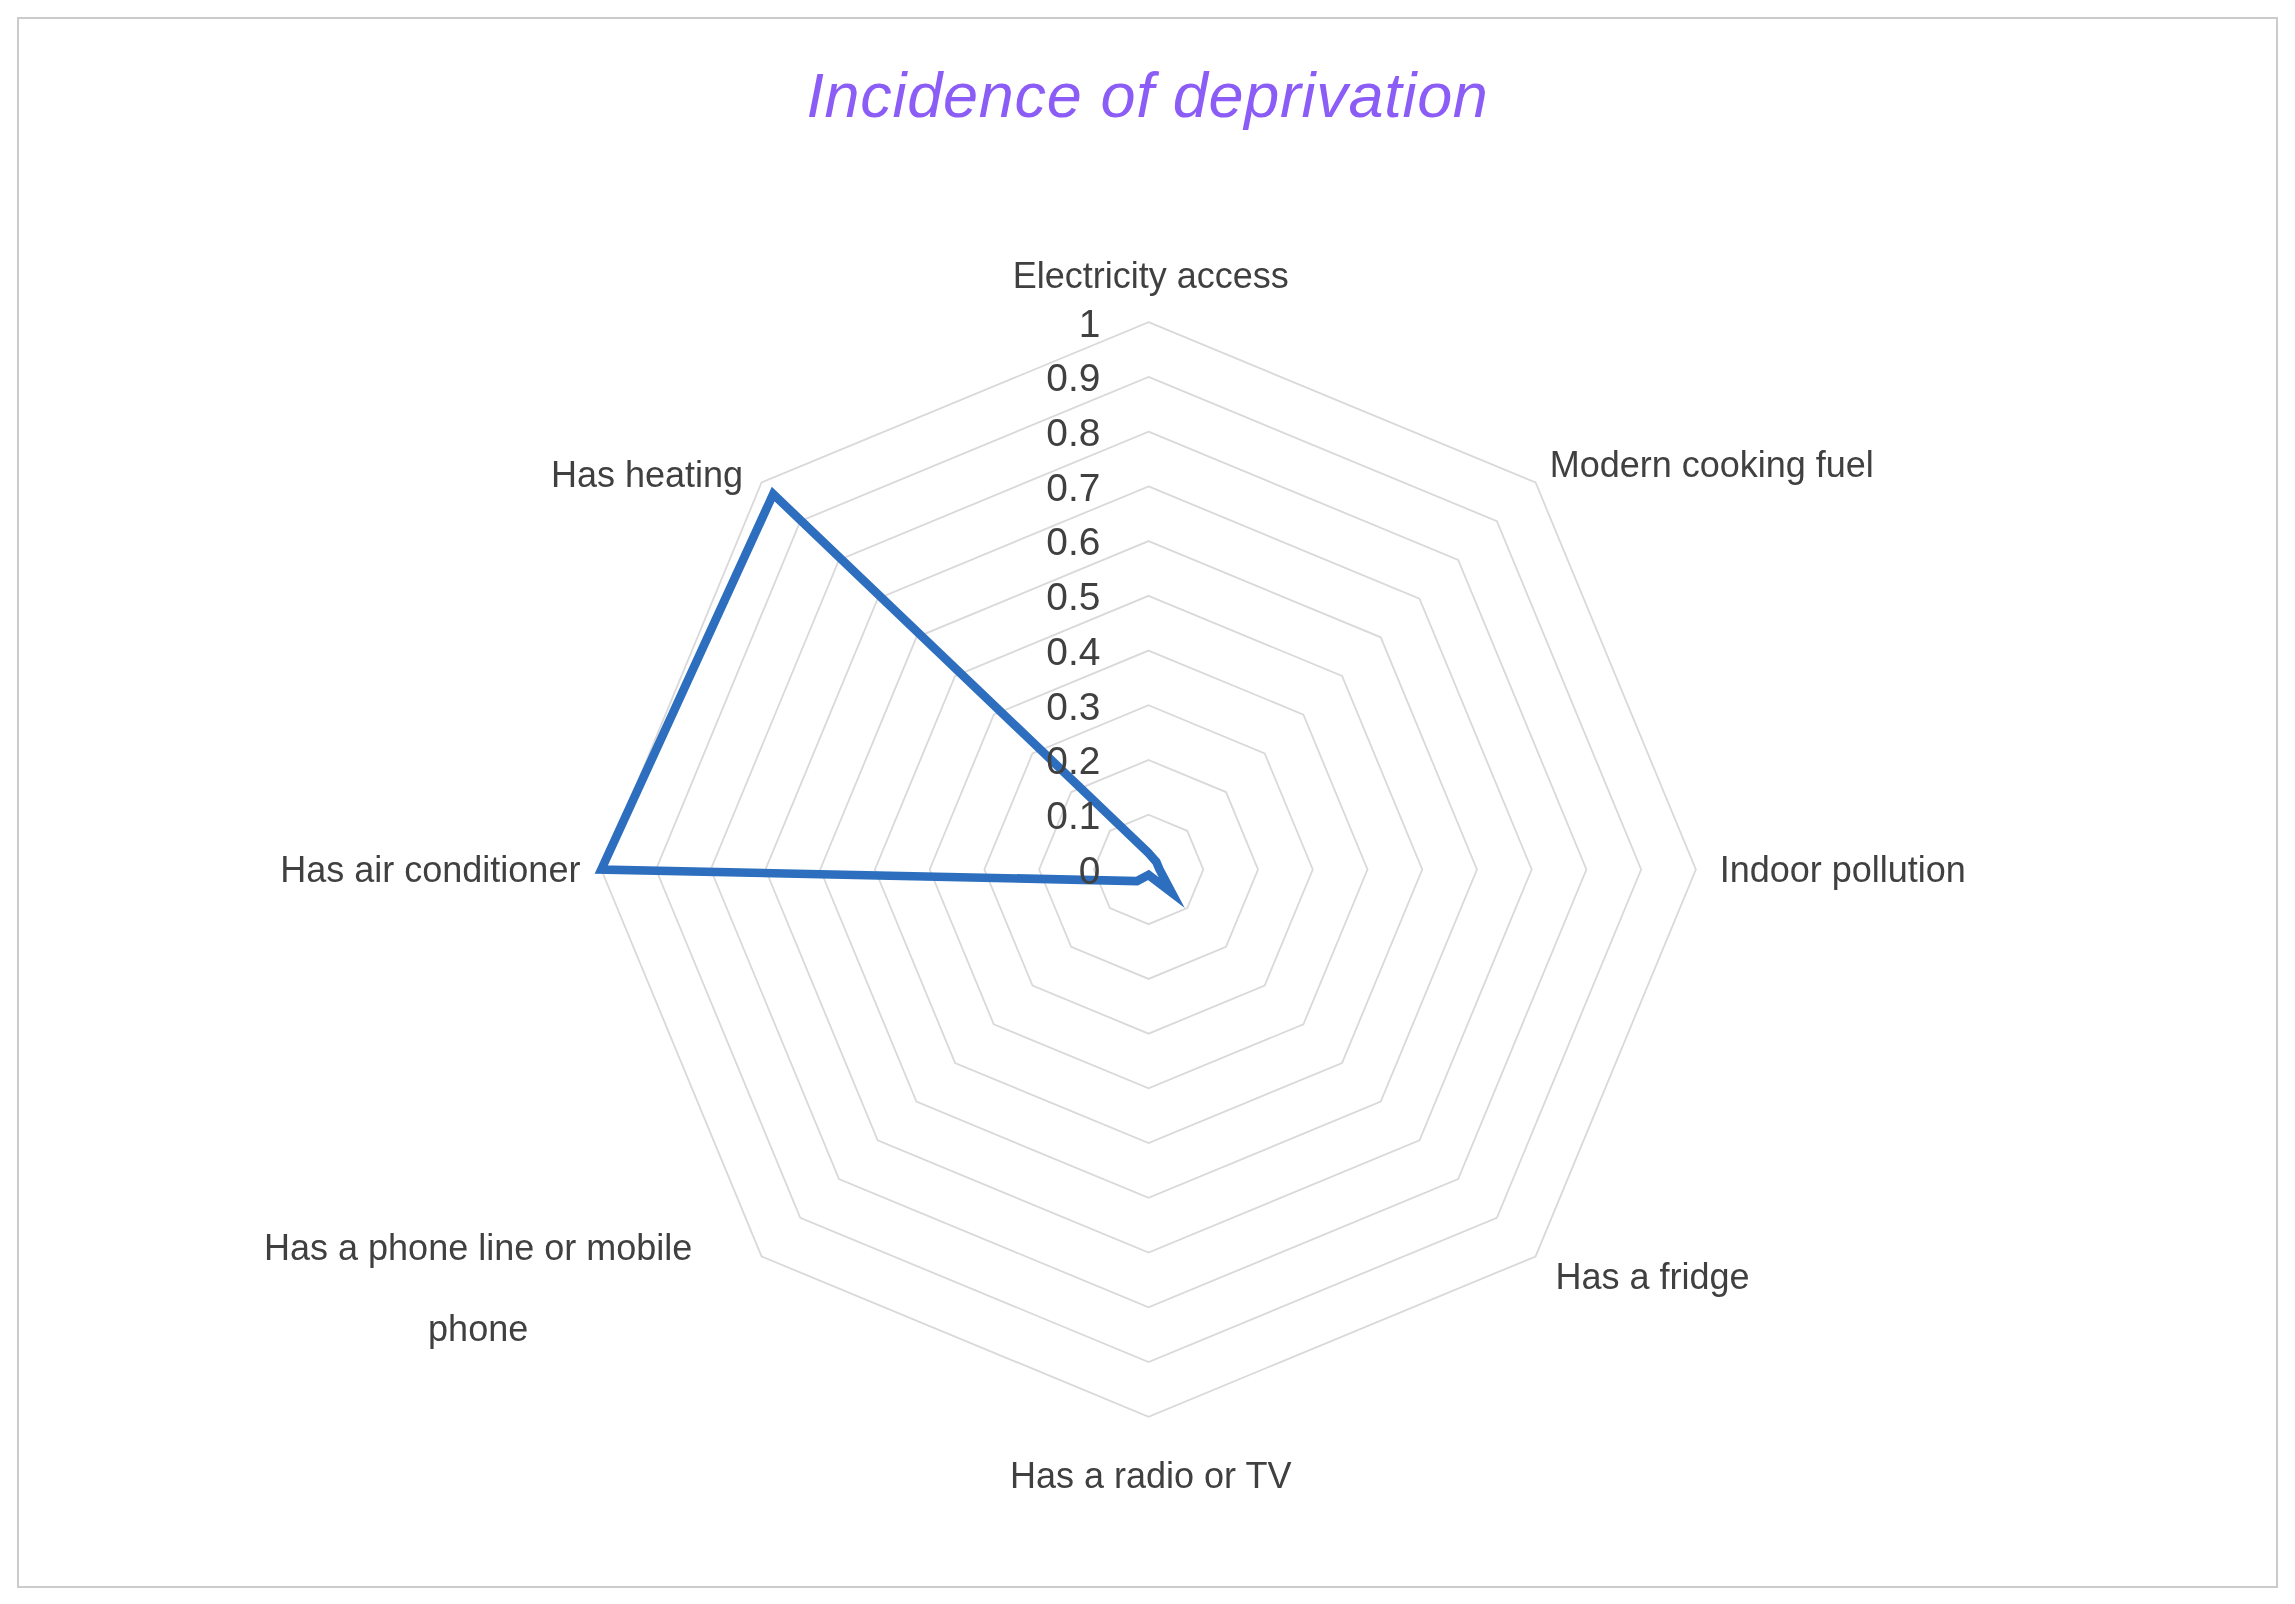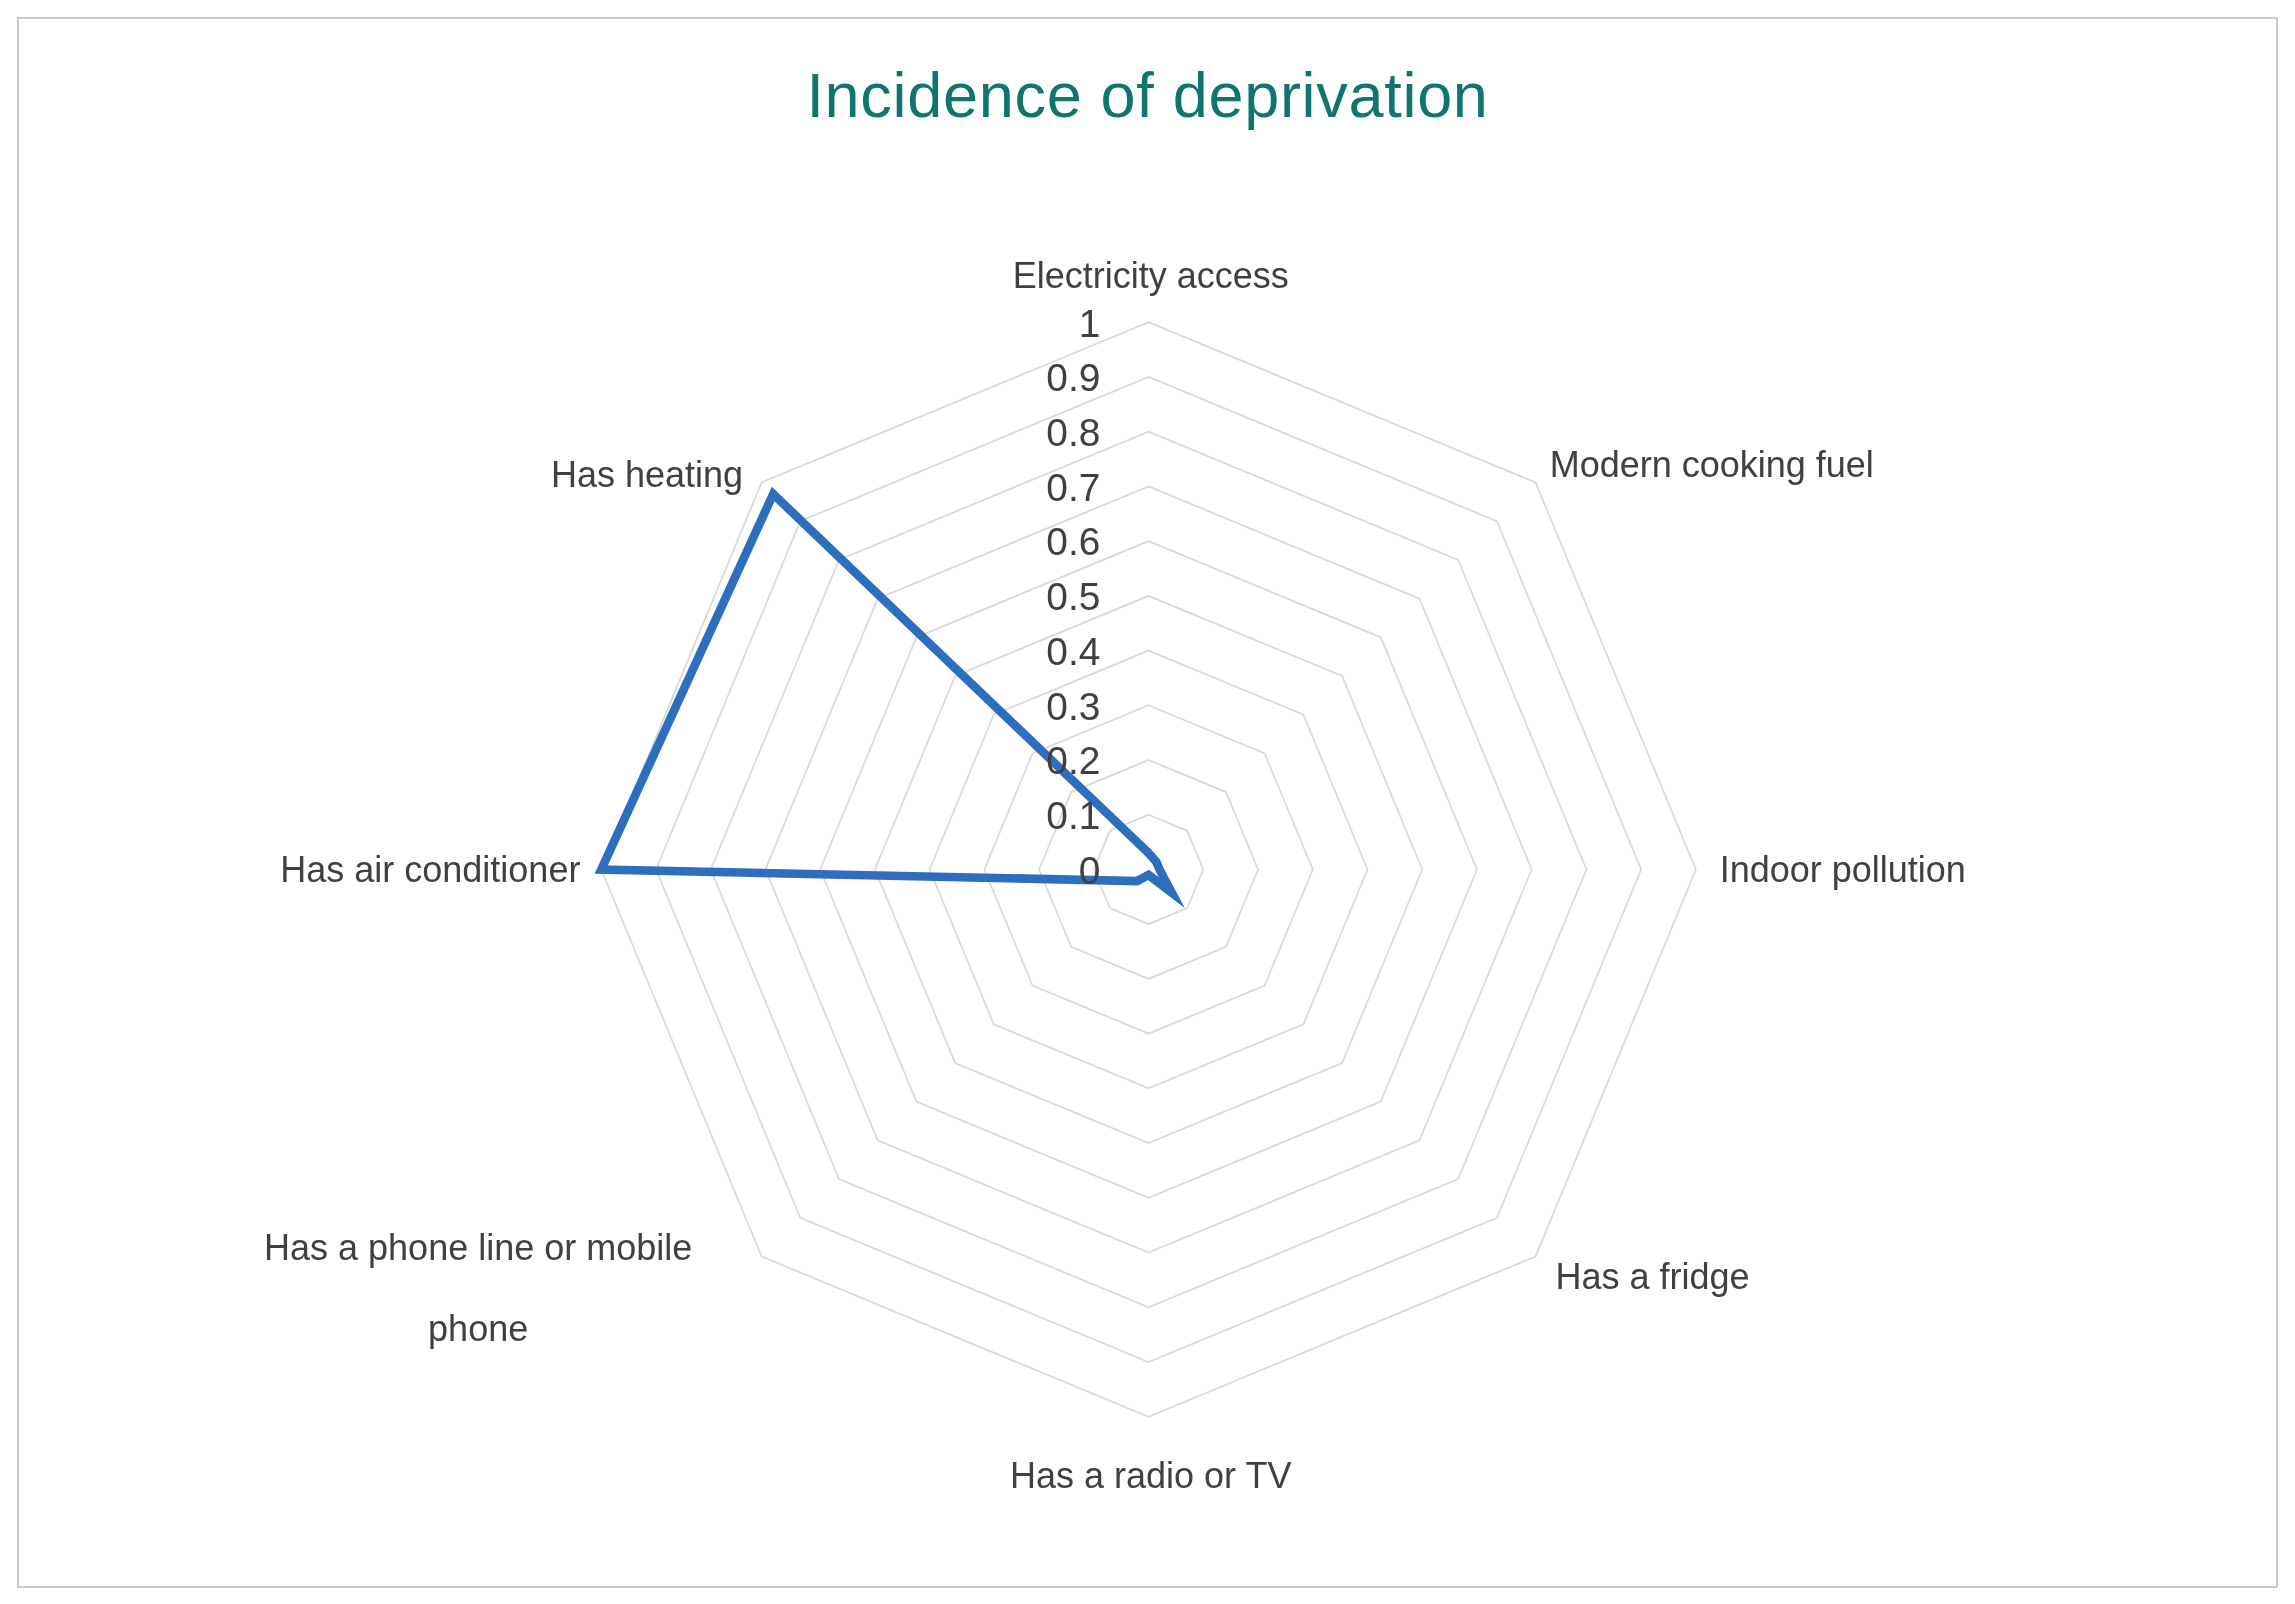--- a/index.html
+++ b/index.html
@@ -16,21 +16,21 @@
   .ring{fill:none;stroke:#D9D9D9;stroke-width:2.5px;}
   .series{fill:none;stroke-width:12px;stroke-miterlimit:6;stroke-linejoin:miter;}
   .tick{font-size:54px;fill:#404040;}
   .cat{font-size:50px;fill:#404040;}
 </style>
 </head>
 <body>
 
 <div class="frame"></div>
 
-<div class="chart-title" style="color: #0f766e;">Incidence of deprivation</div>
+<div class="chart-title" style="color: #8b5cf6; font-style: italic;">Incidence of deprivation</div>
 
 <svg class="radar" id="radar" width="2295" height="1605" viewBox="0 0 3187 2228">
     <path class="ring" stroke="#D9D9D9" d="M 1595.0 1131.0 L 1648.7 1153.3 L 1671.0 1207.0 L 1648.7 1260.7 L 1595.0 1283.0 L 1541.3 1260.7 L 1519.0 1207.0 L 1541.3 1153.3 Z"></path>
     <path class="ring" stroke="#D9D9D9" d="M 1595.0 1055.0 L 1702.5 1099.5 L 1747.0 1207.0 L 1702.5 1314.5 L 1595.0 1359.0 L 1487.5 1314.5 L 1443.0 1207.0 L 1487.5 1099.5 Z"></path>
     <path class="ring" stroke="#D9D9D9" d="M 1595.0 979.0 L 1756.2 1045.8 L 1823.0 1207.0 L 1756.2 1368.2 L 1595.0 1435.0 L 1433.8 1368.2 L 1367.0 1207.0 L 1433.8 1045.8 Z"></path>
     <path class="ring" stroke="#D9D9D9" d="M 1595.0 903.0 L 1810.0 992.0 L 1899.0 1207.0 L 1810.0 1422.0 L 1595.0 1511.0 L 1380.0 1422.0 L 1291.0 1207.0 L 1380.0 992.0 Z"></path>
     <path class="ring" stroke="#D9D9D9" d="M 1595.0 827.0 L 1863.7 938.3 L 1975.0 1207.0 L 1863.7 1475.7 L 1595.0 1587.0 L 1326.3 1475.7 L 1215.0 1207.0 L 1326.3 938.3 Z"></path>
     <path class="ring" stroke="#D9D9D9" d="M 1595.0 751.0 L 1917.4 884.6 L 2051.0 1207.0 L 1917.4 1529.4 L 1595.0 1663.0 L 1272.6 1529.4 L 1139.0 1207.0 L 1272.6 884.6 Z"></path>
     <path class="ring" stroke="#D9D9D9" d="M 1595.0 675.0 L 1971.2 830.8 L 2127.0 1207.0 L 1971.2 1583.2 L 1595.0 1739.0 L 1218.8 1583.2 L 1063.0 1207.0 L 1218.8 830.8 Z"></path>
     <path class="ring" stroke="#D9D9D9" d="M 1595.0 599.0 L 2024.9 777.1 L 2203.0 1207.0 L 2024.9 1636.9 L 1595.0 1815.0 L 1165.1 1636.9 L 987.0 1207.0 L 1165.1 777.1 Z"></path>

